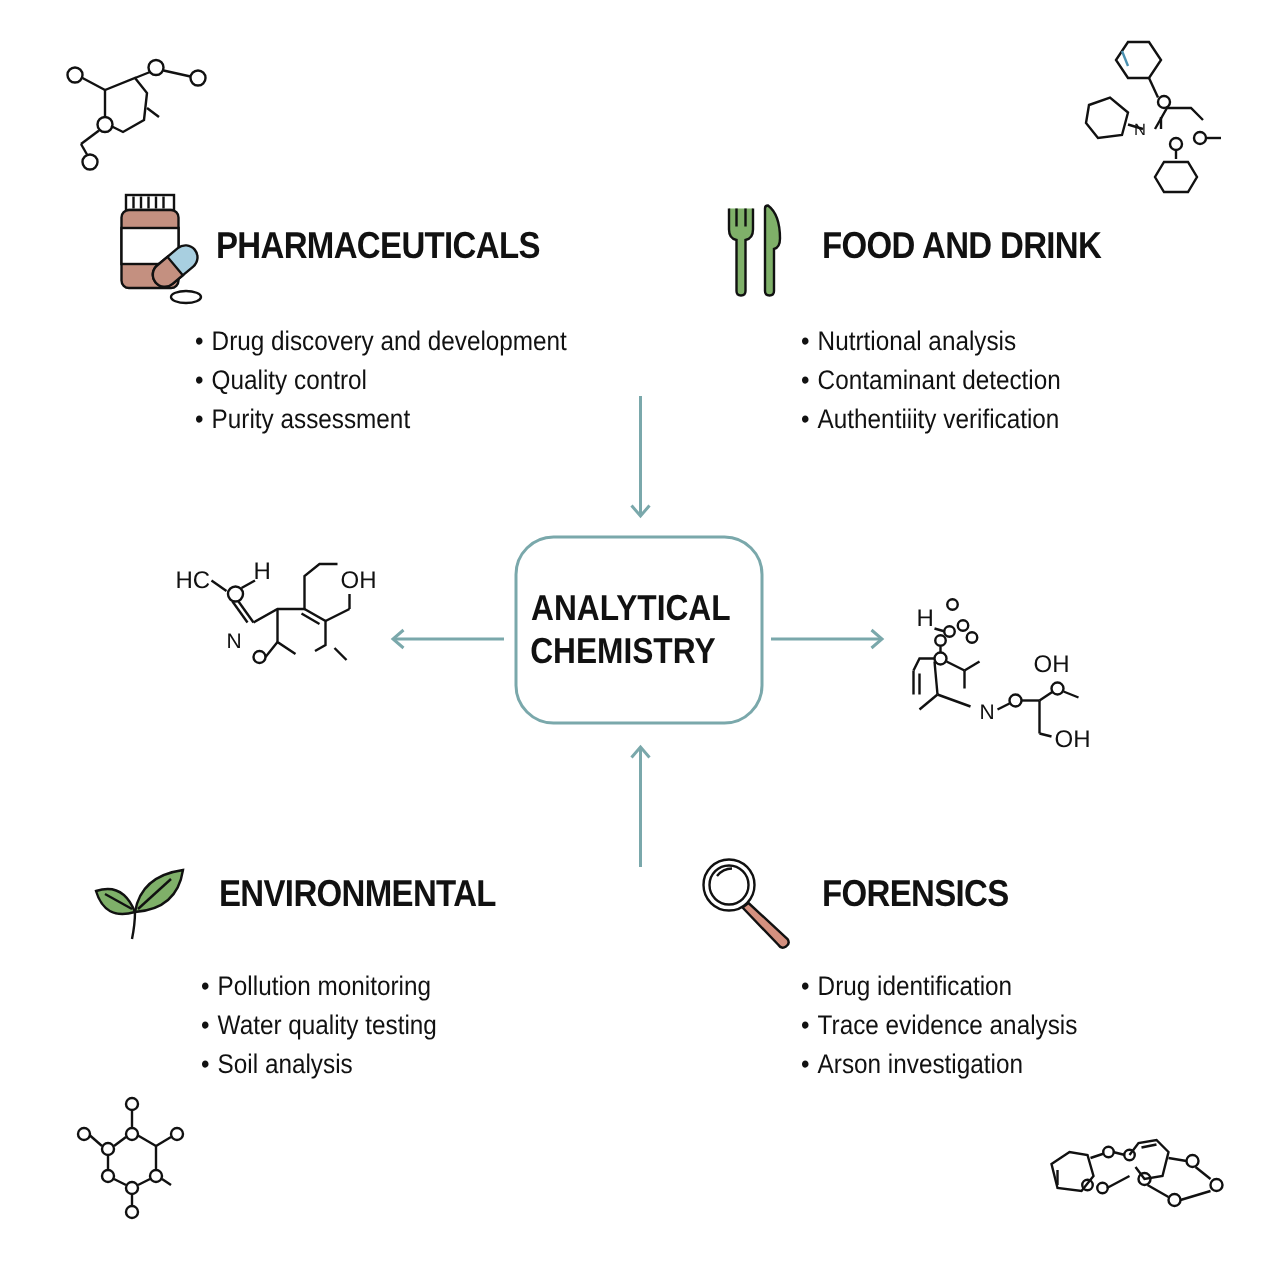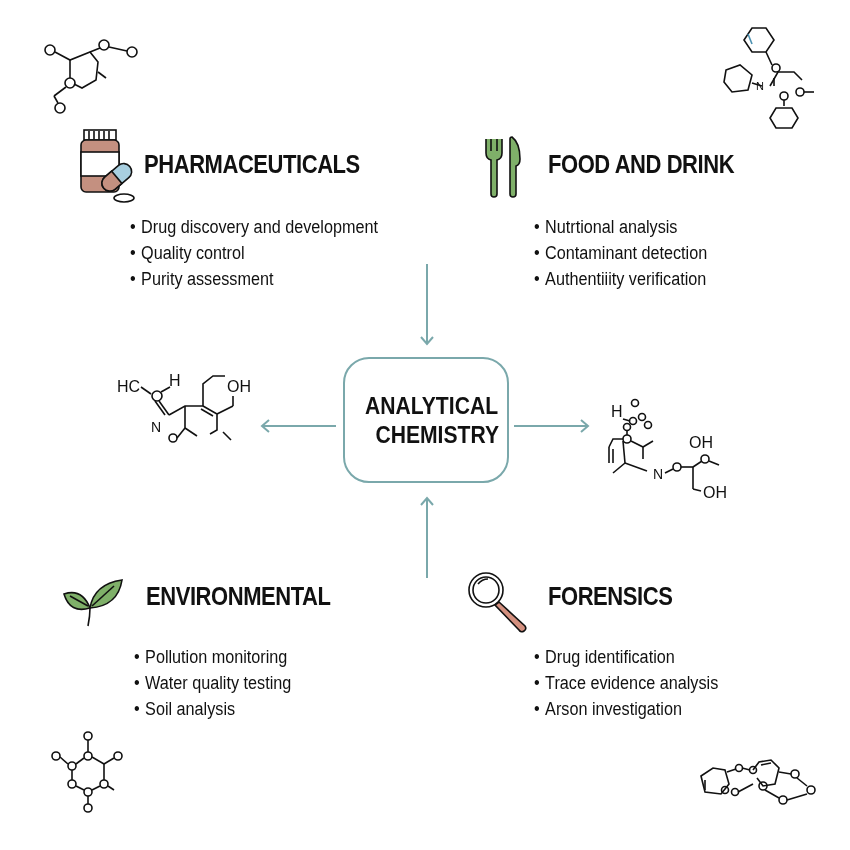--- a/index.html
+++ b/index.html
@@ -3,21 +3,21 @@
 <meta charset="utf-8">
 <style>
   html, body { margin:0; padding:0; }
   body { width:850px; height:850px; background:#ffffff; position:relative; overflow:hidden;
          font-family:"Liberation Sans", sans-serif; color:#111; }
   .abs { position:absolute; }
   .title { font-weight:bold; font-size:25px; letter-spacing:-0.5px; transform:scaleX(0.88); transform-origin:left center; white-space:nowrap; }
   .list { list-style:none; margin:0; padding:0; font-size:18px; line-height:26px; transform:scaleX(0.9); transform-origin:left top; white-space:nowrap; }
   .list li::before { content:"•"; margin-right:6px; }
   .center-box { left:343px; top:357px; width:166px; height:126px; border:2px solid #7aa8ab; border-radius:26px;
-                display:flex; align-items:flex-end; justify-content:center; flex-direction:column; box-sizing:border-box; }
+                display:flex; align-items:flex-start; justify-content:center; flex-direction:column; box-sizing:border-box; }
   .center-box span { font-weight:bold; font-size:24px; line-height:29px; transform:scaleX(0.88); white-space:nowrap; }
   svg { position:absolute; overflow:visible; }
 </style>
 </head>
 <body>
 
 <svg style="left:40px;top:38px" width="100" height="75" viewBox="0 0 100 75" fill="none" stroke="#111" stroke-width="1.6">
   <circle cx="10" cy="12" r="5"></circle>
     <circle cx="64" cy="7" r="5"></circle>
     <circle cx="92" cy="14" r="5"></circle>

